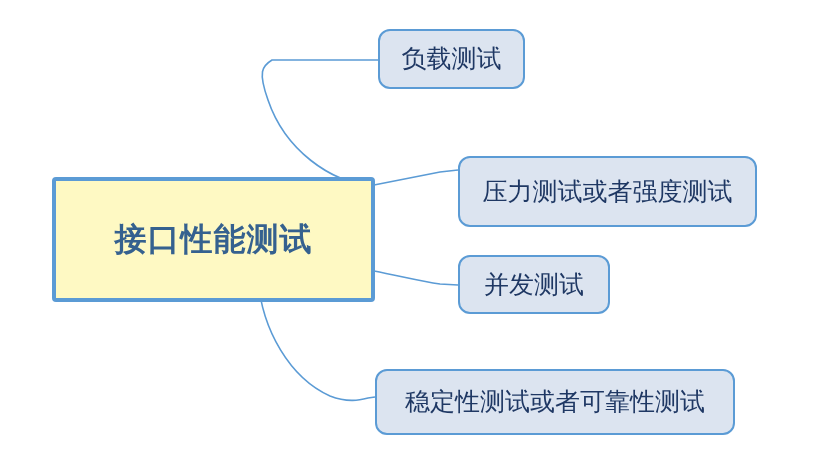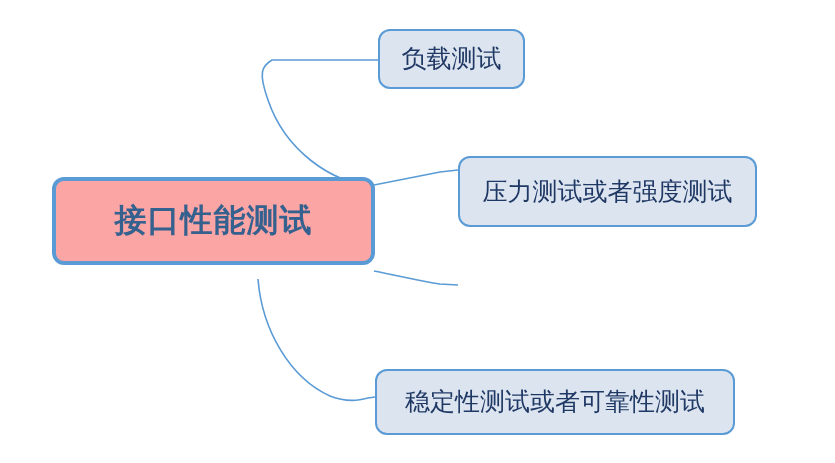--- a/index.html
+++ b/index.html
@@ -40,24 +40,24 @@
   }
   .node-label {
     white-space: nowrap;
     line-height: 1.1;
   }
   
   #node-root {
     left: 52px;
     top: 177px;
     width: 323px;
-    height: 88px;
+    height: 125px;
     border-width: 4px;
-    border-radius: 12px;
-    background: #fca5a5;
+    border-radius: 4px;
+    background: #fef9c3;
   }
   #node-root .node-label {
     color: #35618F;
     font-weight: bold;
     font-size: 32px;
     letter-spacing: 1px;
   }
   
   .node-child .node-label {
     color: #1F3864;
@@ -112,18 +112,21 @@
   </div>
 
   <div class="node node-child" id="node-child-0">
     <span class="node-label">负载测试</span>
   </div>
 
   <div class="node node-child" id="node-child-1">
     <span class="node-label">压力测试或者强度测试</span>
   </div>
 
+  <div class="node node-child" id="node-child-2">
+    <span class="node-label">并发测试</span>
+  </div>
 
   <div class="node node-child" id="node-child-3">
     <span class="node-label">稳定性测试或者可靠性测试</span>
   </div>
 
 </div>
 
 </body></html>

